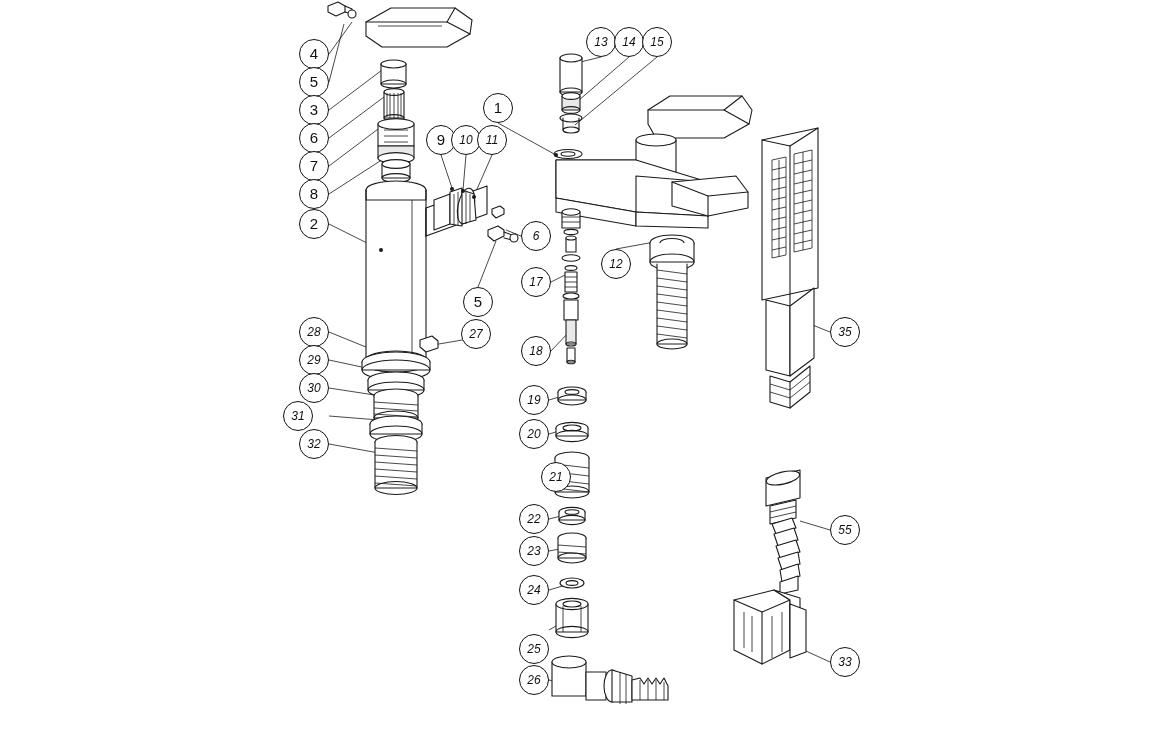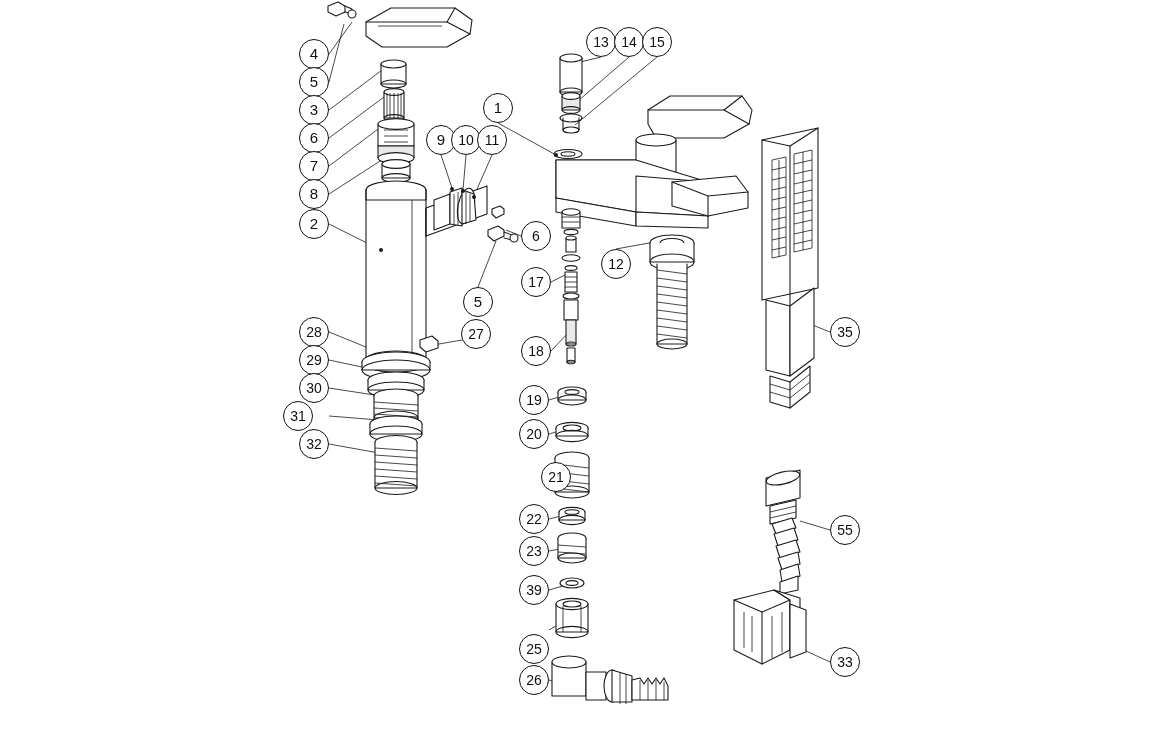--- a/index.html
+++ b/index.html
@@ -34,21 +34,22 @@
     border-radius: 50%;
     background: #ffffff;
     color: #111111;
     font-size: 15px;
     line-height: 28px;
     text-align: center;
     font-family: "Liberation Sans", sans-serif;
     box-sizing: border-box;
   }
   .callout.small {
-    font-size: 14px;
+    font-size: 12px;
+    font-style: italic;
   }
 </style>
 </head>
 <body>
 
 <div id="stage">
 
   <svg id="artwork" viewBox="0 0 1156 742" xmlns="http://www.w3.org/2000/svg">
     <defs>
       <style>
@@ -427,20 +428,20 @@
   <div class="callout small" style="left:314px; top:360px;">29</div>
   <div class="callout small" style="left:314px; top:388px;">30</div>
   <div class="callout small" style="left:298px; top:416px;">31</div>
   <div class="callout small" style="left:314px; top:444px;">32</div>
   <div class="callout small" style="left:476px; top:334px;">27</div>
   <div class="callout small" style="left:534px; top:400px;">19</div>
   <div class="callout small" style="left:534px; top:434px;">20</div>
   <div class="callout small" style="left:556px; top:477px;">21</div>
   <div class="callout small" style="left:534px; top:519px;">22</div>
   <div class="callout small" style="left:534px; top:551px;">23</div>
-  <div class="callout small" style="left:534px; top:590px;">39</div>
+  <div class="callout small" style="left:534px; top:590px;">24</div>
   <div class="callout small" style="left:534px; top:649px;">25</div>
   <div class="callout small" style="left:534px; top:680px;">26</div>
   <div class="callout small" style="left:845px; top:332px;">35</div>
   <div class="callout small" style="left:845px; top:530px;">55</div>
   <div class="callout small" style="left:845px; top:662px;">33</div>
 
 </div>
 
 </body></html>

